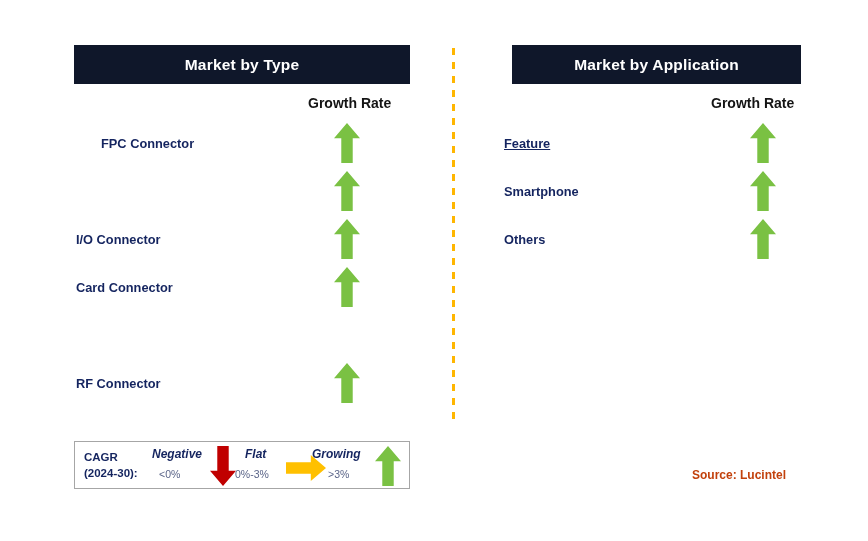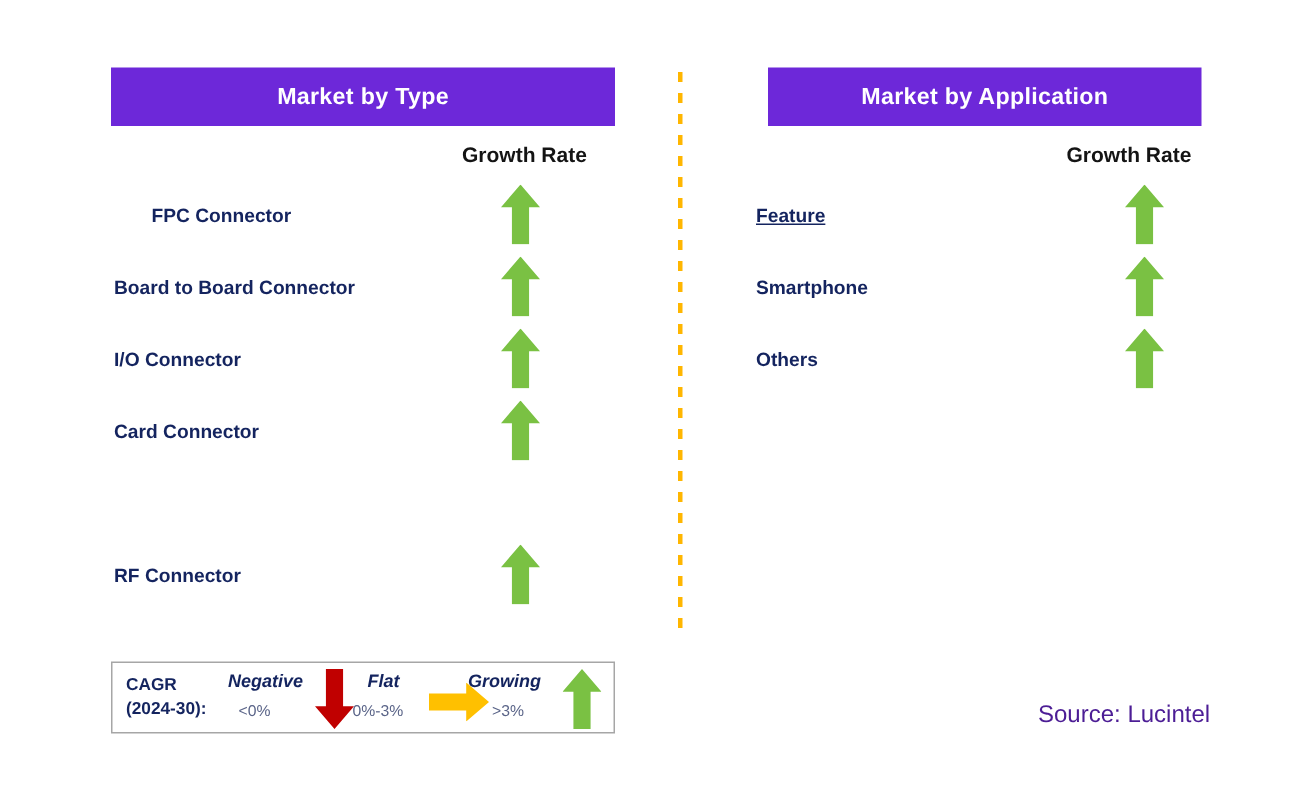--- a/index.html
+++ b/index.html
@@ -18,21 +18,21 @@
   .panel {
     position: absolute;
     top: 0;
     height: 541px;
   }
   .panel-left  { left: 0;   width: 440px; }
   .panel-right { left: 440px; width: 428px; }
 
   .panel-header {
     position: absolute;
-    background: #6d28d9;
+    background: #0f172a;
     color: #ffffff;
     font-size: 15.5px;
     font-weight: bold;
     letter-spacing: 0.2px;
     display: flex;
     align-items: center;
     justify-content: center;
     text-align: right;
   }
   .header-left {
@@ -140,42 +140,41 @@
     position: absolute;
     font-size: 10.5px;
     color: #5a6488;
     white-space: nowrap;
   }
 
   .source {
     position: absolute;
     left: 692px;
     top: 468px;
-    font-size: 16px;
-    font-weight: normal;
-    color: #4c1d95;
+    font-size: 12px;
+    font-weight: bold;
+    color: #c2410c;
     white-space: nowrap;
   }
 </style>
 </head>
 <body>
 
 <div class="panel panel-left">
 
   <div class="panel-header header-left">Market by Type</div>
 
   <div class="growth-rate-label gr-left">Growth Rate</div>
 
   <div class="row" style="left:0; top:121px; width:440px;">
     <span class="row-label" style="left:76px;padding-left:25px;">FPC Connector</span>
     <span class="arrow arrow-up" style="left:334px; top:2px;"></span>
   </div>
 
   <div class="row" style="left:0; top:169px; width:440px;">
-    <span class="row-label" style="left:76px;">Board to Board Connector</span>
     <span class="arrow arrow-up" style="left:334px; top:2px;"></span>
   </div>
 
   <div class="row" style="left:0; top:217px; width:440px;">
     <span class="row-label" style="left:76px;"> I/O Connector</span>
     <span class="arrow arrow-up" style="left:334px; top:2px;"></span>
   </div>
 
   <div class="row" style="left:0; top:265px; width:440px;padding-left:36px;">
     <span class="row-label" style="left:76px;">Card Connector</span>

